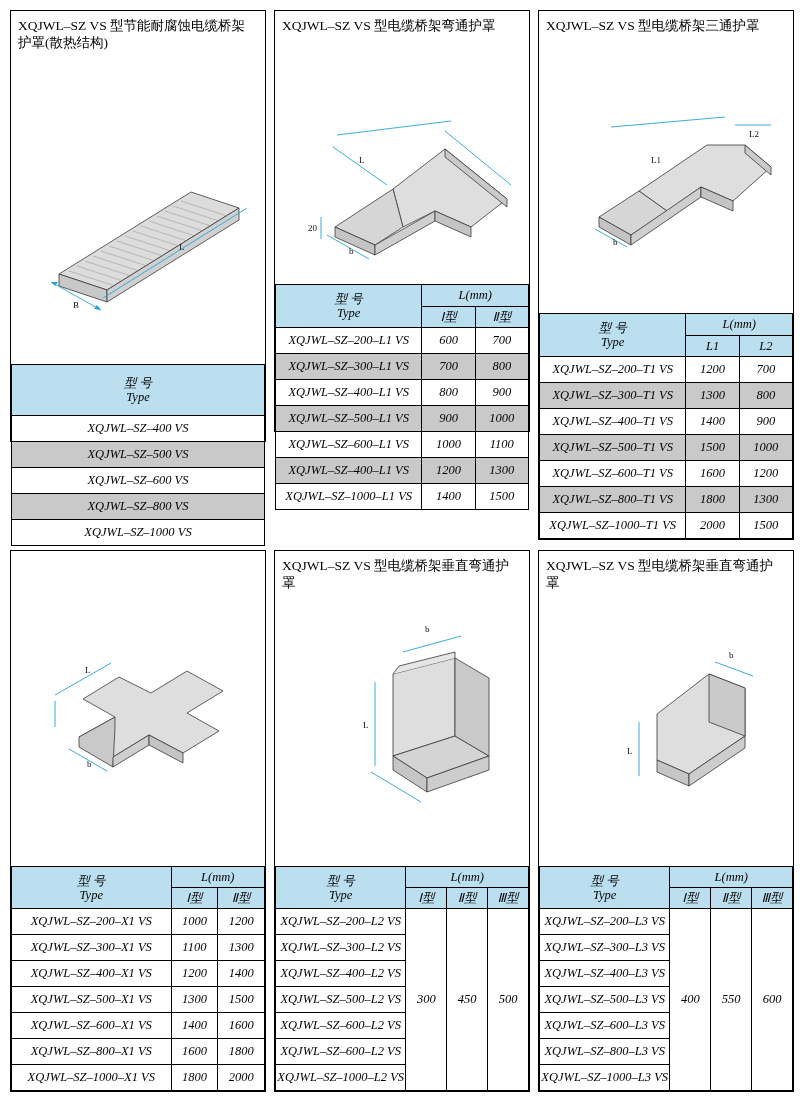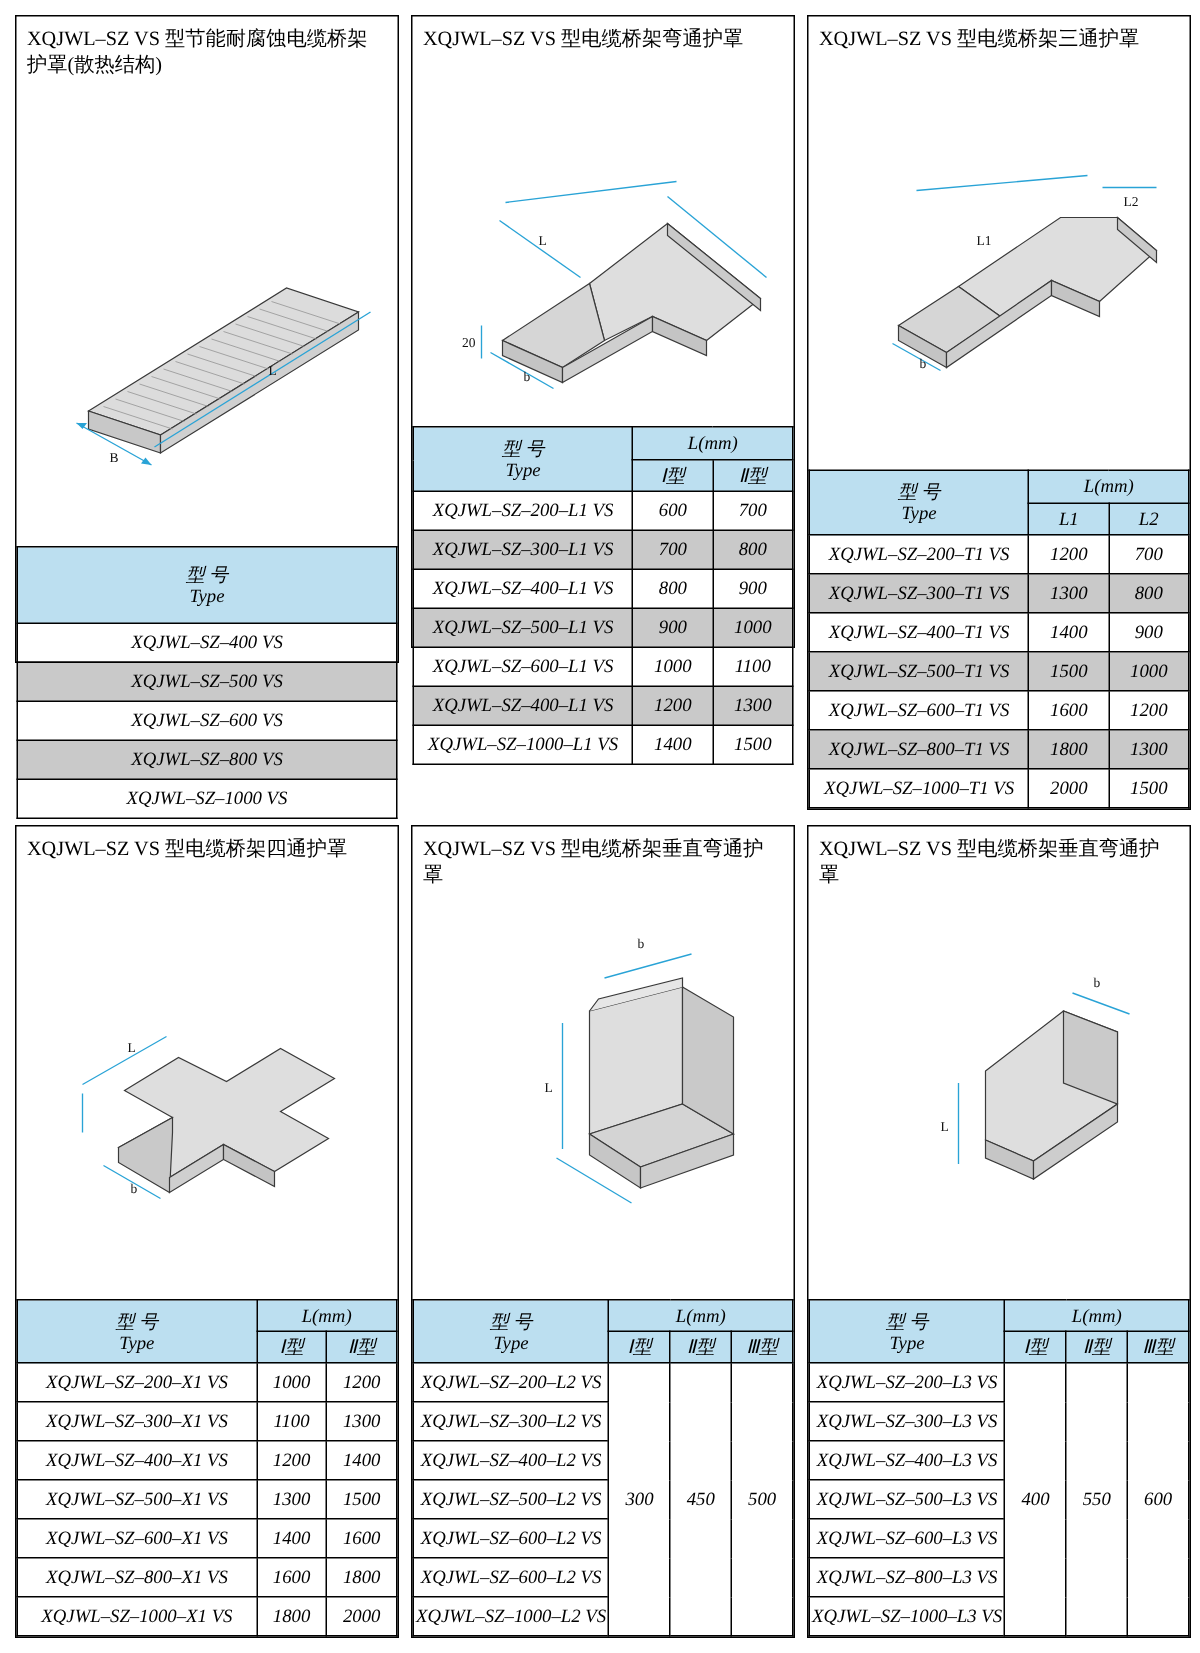--- a/index.html
+++ b/index.html
@@ -246,21 +246,20 @@
               </tr>
         </tbody>
           </table>
       </div>
     </div>
   </div>
 
   <div class="row">
 
     <div class="panel p-w" style="height:542px;">
-      <div class="panel-title">XQJWL–SZ VS 型电缆桥架四通护罩</div>
       <div class="fig" style="height:264px;">
         <svg width="254" height="264" viewBox="0 0 254 264">
           <g stroke="#3a3a3a" stroke-width="0.8">
             <polygon points="72,148 108,126 140,142 176,120 212,140 176,162 208,180 172,202 138,184 102,206 68,186 104,166" fill="#dedede"></polygon>
             <polygon points="68,186 68,196 102,216 104,176 104,166" fill="#c9c9c9"></polygon>
             <polygon points="102,206 102,216 138,194 138,184" fill="#cfcfcf"></polygon>
             <polygon points="138,184 138,194 172,212 172,202" fill="#c4c4c4"></polygon>
           </g>
           <g stroke="#29a3d6" stroke-width="0.9" fill="none">
             <line x1="44" y1="144" x2="100" y2="112"></line>

